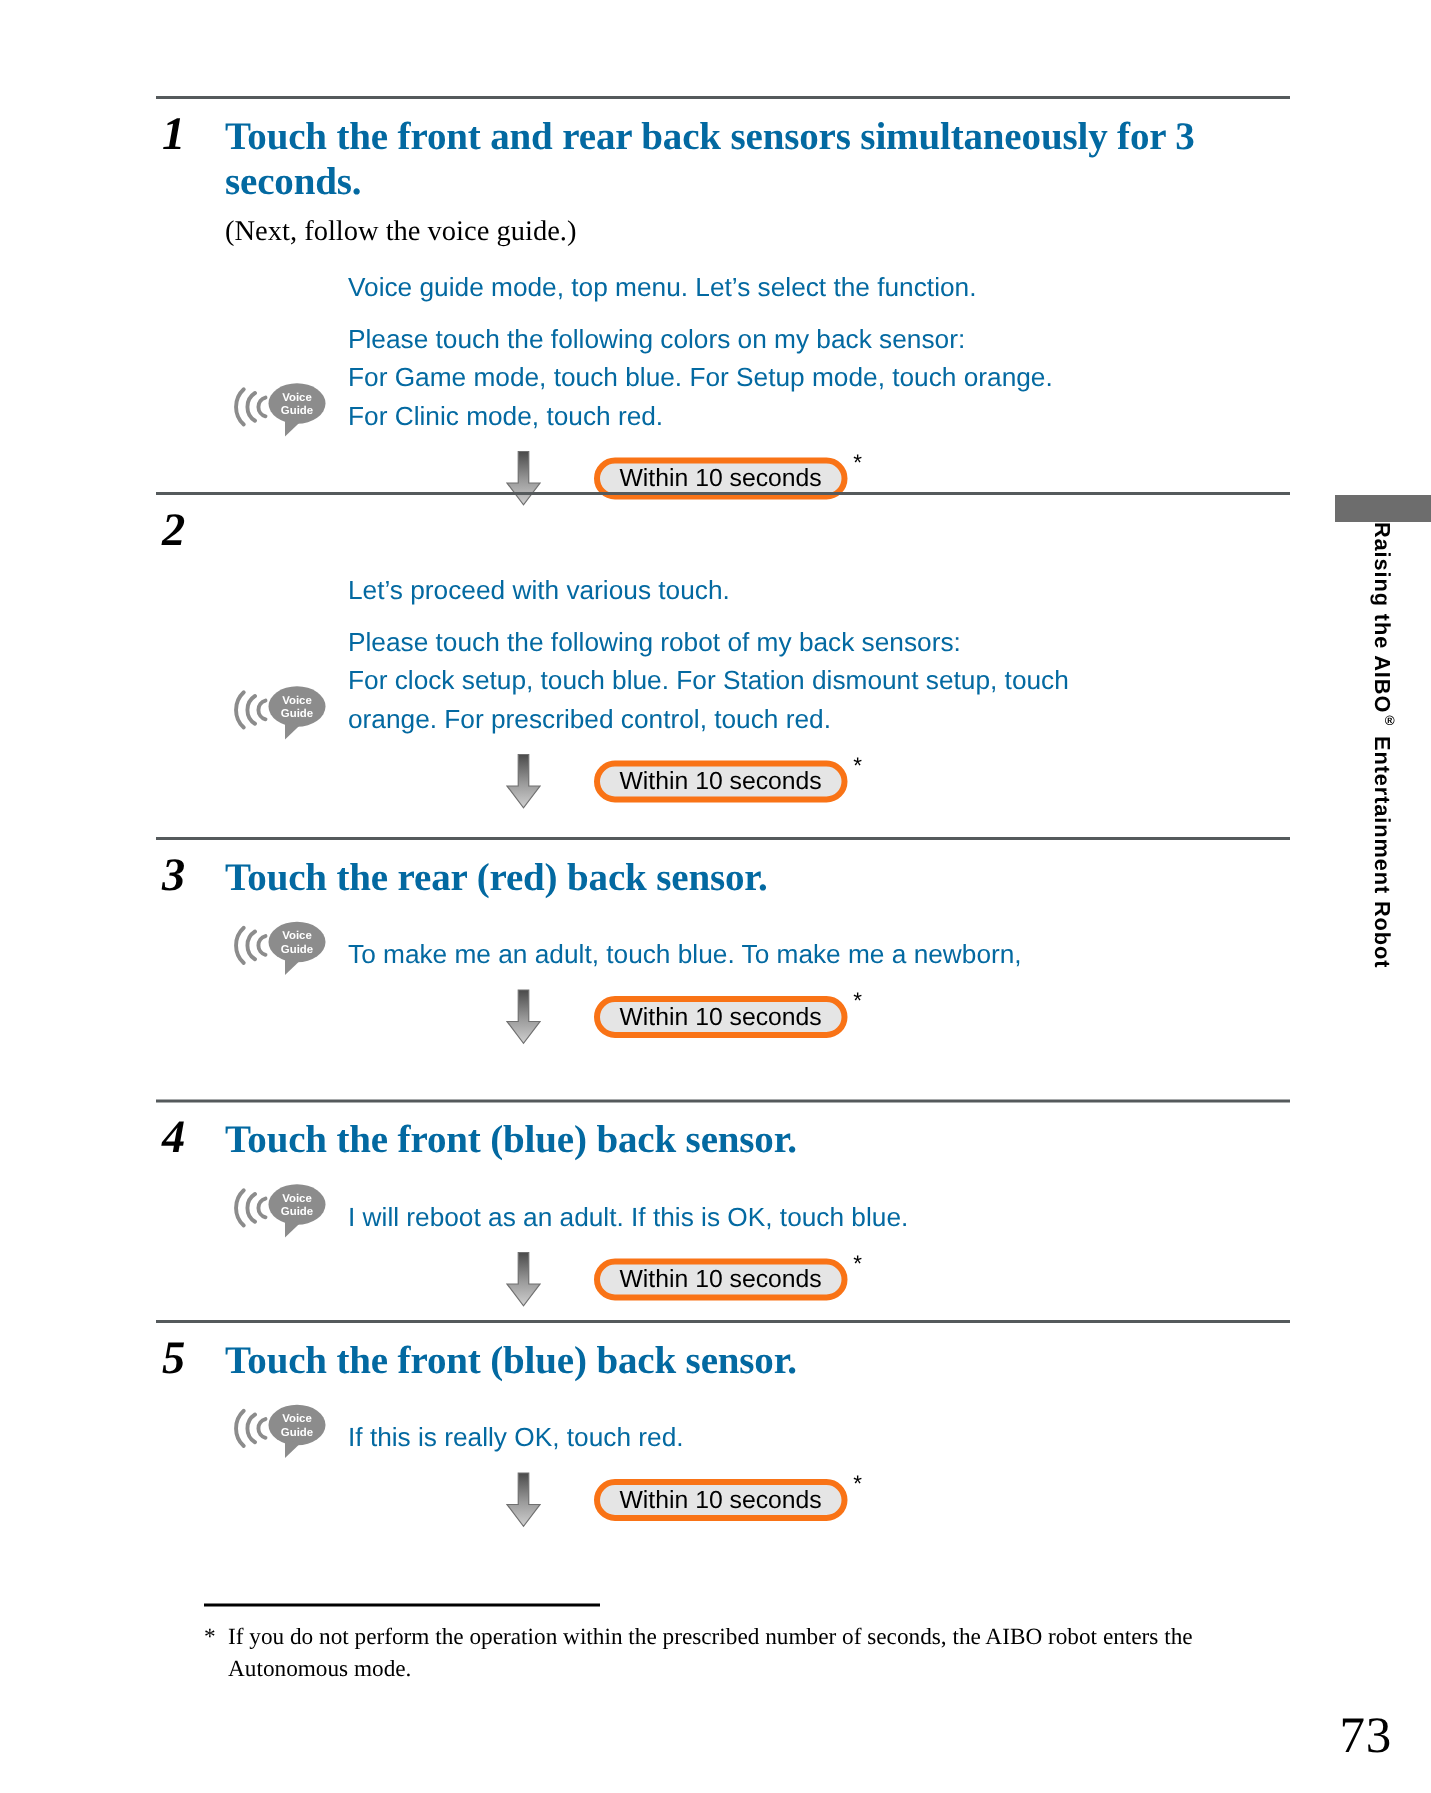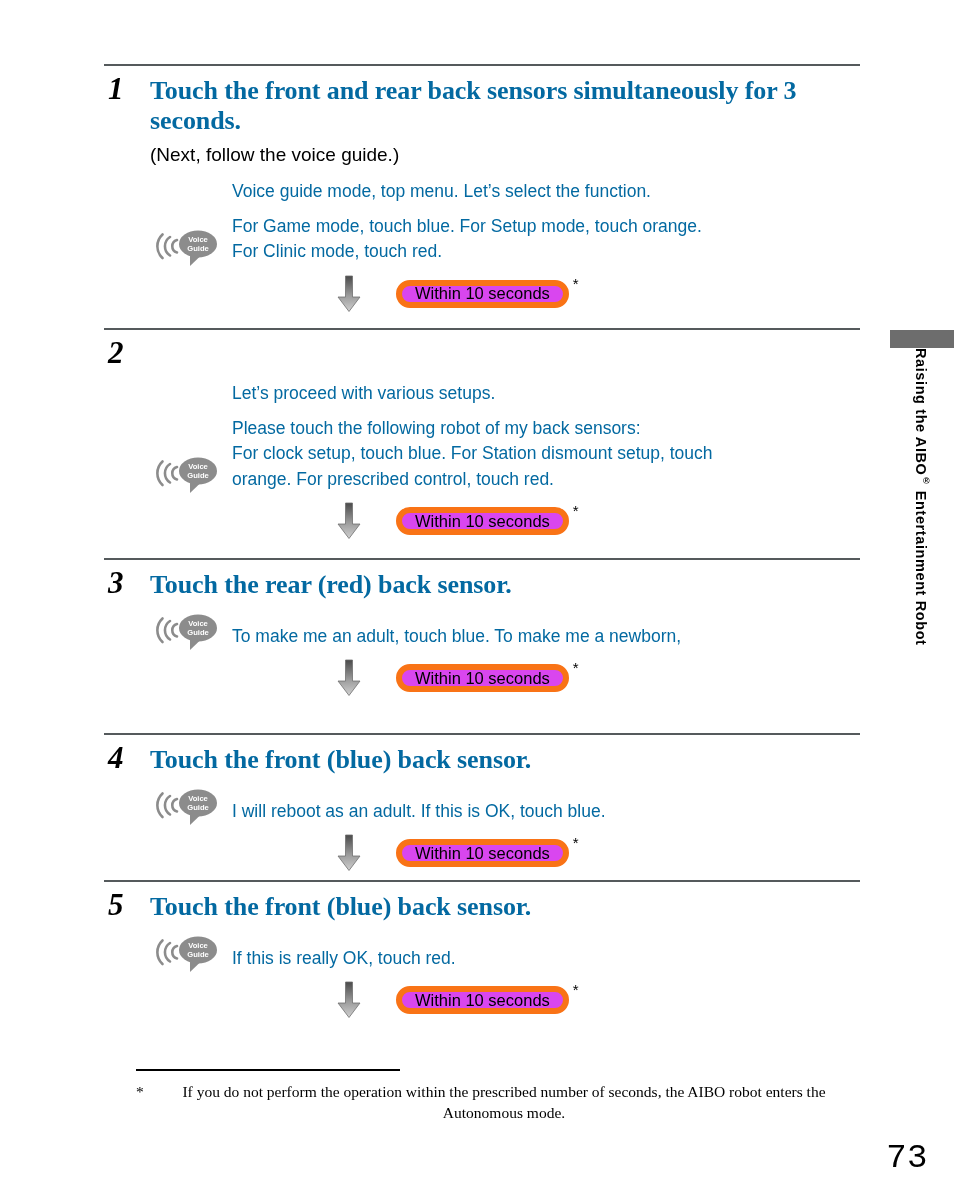--- a/index.html
+++ b/index.html
@@ -96,21 +96,21 @@
     font-weight: bold;
     font-size: 26px;
     line-height: 30px;
     color: #0369a1;
     padding-top: 4px;
     letter-spacing: -0.1px;
   }
 
   .step-sub {
     margin-left: 46px;
-    font-family: Liberation Sans, sans-serif;
+    font-family: Liberation Serif, serif;
     font-size: 19px;
     line-height: 26px;
     color: #000;
     padding-top: 6px;
   }
 
   
   .vg-block {
     margin-left: 46px;
     display: flex;
@@ -147,27 +147,27 @@
     padding-top: 10px;
     padding-left: 186px;
   }
   .arrow {
     width: 26px;
     height: 38px;
     flex: 0 0 26px;
     margin-right: 34px;
   }
   .pill {
-    border: 6px solid #f97316;
+    border: 4px solid #f97316;
     border-radius: 17px;
     height: 28px;
     display: inline-flex;
     align-items: center;
     padding: 0 13px;
-    background: #d946ef;
+    background: #e5e5e5;
     font-family: "Liberation Sans", sans-serif;
     font-size: 16.5px;
     color: #000;
     white-space: nowrap;
     box-sizing: border-box;
   }
   .pill-star {
     font-family: "Liberation Sans", sans-serif;
     font-size: 15px;
     color: #000;
@@ -194,29 +194,28 @@
     font-size: 15.5px;
     line-height: 21px;
     color: #000;
     display: flex;
   }
   .footnote-mark {
     flex: 0 0 16px;
   }
   .footnote-text {
     flex: 1;
-    text-align: center;
   }
 
   
   .page-num {
     position: absolute;
     right: 26px;
     bottom: 18px;
-    font-family: Liberation Mono, monospace;
+    font-family: Liberation Serif, serif;
     font-size: 34px;
     color: #000;
     letter-spacing: 0.5px;
   }
 </style>
 </head>
 <body>
 
 <div id="page">
 
@@ -244,20 +243,21 @@
       <path d="M27 13 A6.5 6.5 0 0 0 27 25.5"></path>
     </g>
     <ellipse cx="48" cy="17" rx="19" ry="13.5" fill="#8c8c8c"></ellipse>
     <path d="M40 27 L40 39 L51 28.5 Z" fill="#8c8c8c"></path>
     <text x="48" y="15" fill="#ffffff" font-family="Liberation Sans, sans-serif" font-size="7.6" font-weight="bold" text-anchor="middle">Voice</text>
     <text x="48" y="24" fill="#ffffff" font-family="Liberation Sans, sans-serif" font-size="7.6" font-weight="bold" text-anchor="middle">Guide</text>
   </svg></div>
       <div class="vg-lines">
         <div class="vg-line">Voice guide mode, top menu. Let’s select the function.</div>
         <div class="vg-gap"></div>
+            <div class="vg-line">Please touch the following colors on my back sensor:</div>
             <div class="vg-line">For Game mode, touch blue. For Setup mode, touch orange.</div>
             <div class="vg-line">For Clinic mode, touch red.</div>
       </div>
     </div>
     <div class="flow">
       <div class="arrow">
   <svg width="26" height="38" viewBox="0 0 26 38">
     <path d="M9.5 1 H16.5 V22 H24 L13 36.5 L2 22 H9.5 Z" fill="url(#arrowGrad)" stroke="#707070" stroke-width="0.8"></path>
   </svg></div>
       <div class="pill">Within 10 seconds</div>
@@ -277,21 +277,21 @@
       <path d="M12.5 7.5 A16 16 0 0 0 12.5 31"></path>
       <path d="M20 10 A11 11 0 0 0 20 28.5"></path>
       <path d="M27 13 A6.5 6.5 0 0 0 27 25.5"></path>
     </g>
     <ellipse cx="48" cy="17" rx="19" ry="13.5" fill="#8c8c8c"></ellipse>
     <path d="M40 27 L40 39 L51 28.5 Z" fill="#8c8c8c"></path>
     <text x="48" y="15" fill="#ffffff" font-family="Liberation Sans, sans-serif" font-size="7.6" font-weight="bold" text-anchor="middle">Voice</text>
     <text x="48" y="24" fill="#ffffff" font-family="Liberation Sans, sans-serif" font-size="7.6" font-weight="bold" text-anchor="middle">Guide</text>
   </svg></div>
       <div class="vg-lines">
-        <div class="vg-line">Let’s proceed with various setups.</div>
+        <div class="vg-line">Let’s proceed with various touch.</div>
         <div class="vg-gap"></div>
             <div class="vg-line">Please touch the following robot of my back sensors:</div>
             <div class="vg-line">For clock setup, touch blue. For Station dismount setup, touch</div>
             <div class="vg-line">orange. For prescribed control, touch red.</div>
       </div>
     </div>
     <div class="flow">
       <div class="arrow">
   <svg width="26" height="38" viewBox="0 0 26 38">
     <path d="M9.5 1 H16.5 V22 H24 L13 36.5 L2 22 H9.5 Z" fill="url(#arrowGrad)" stroke="#707070" stroke-width="0.8"></path>

